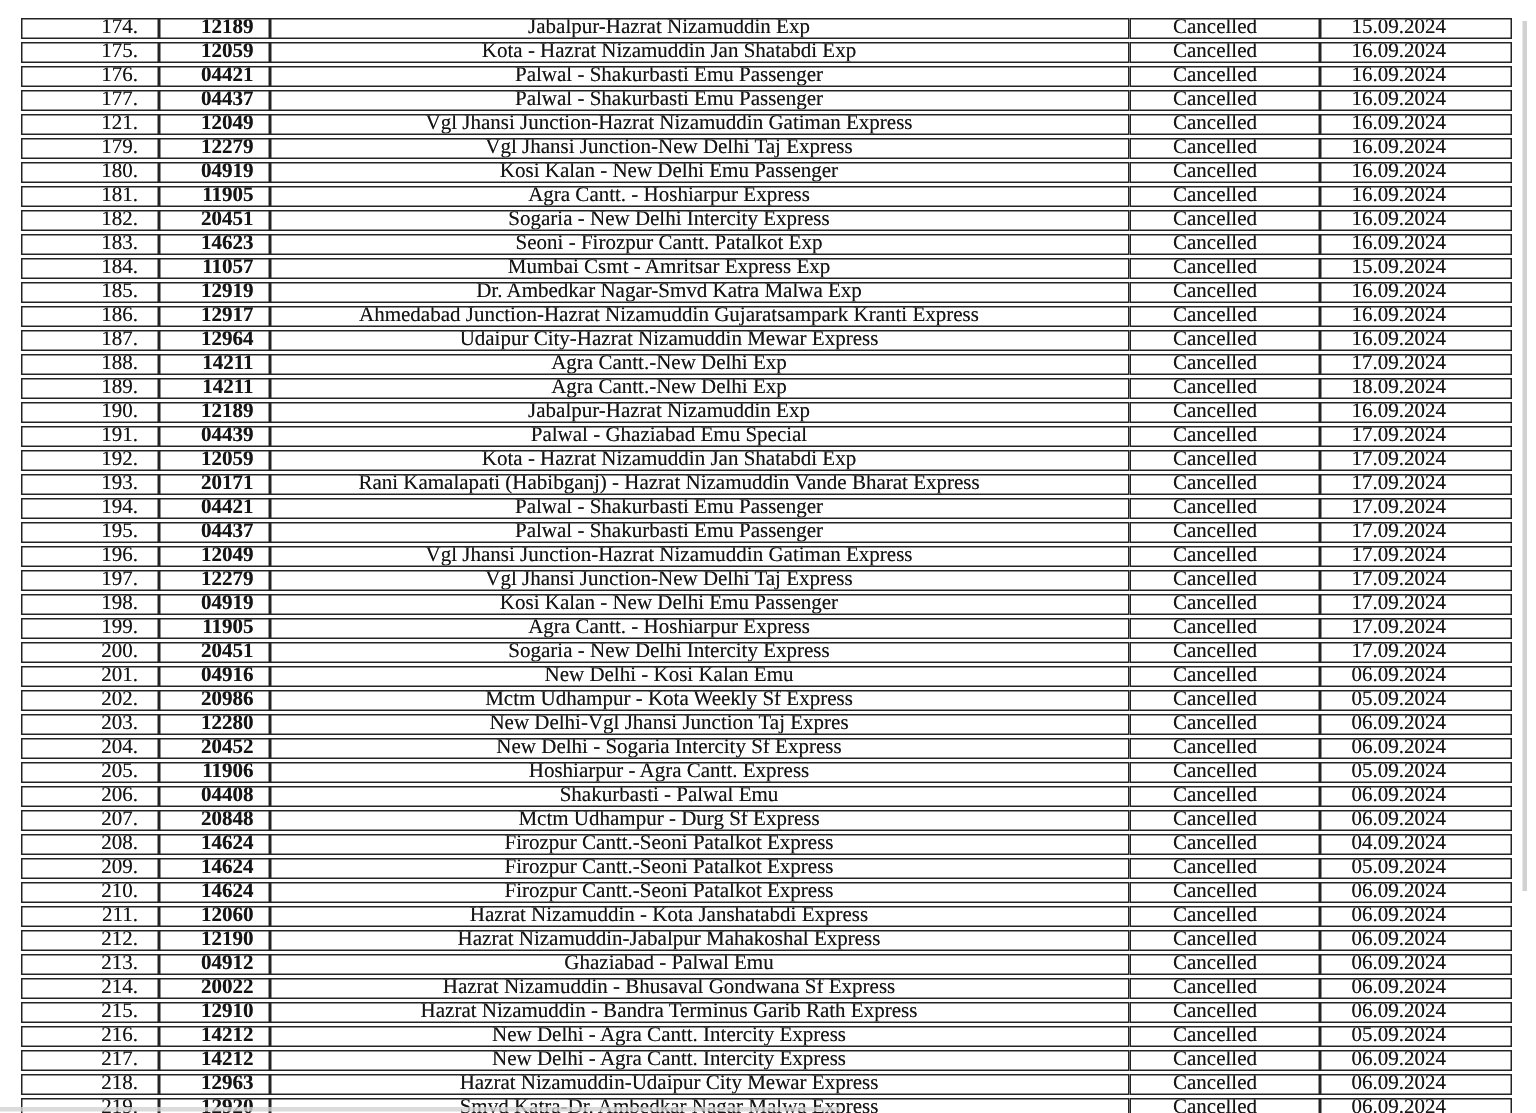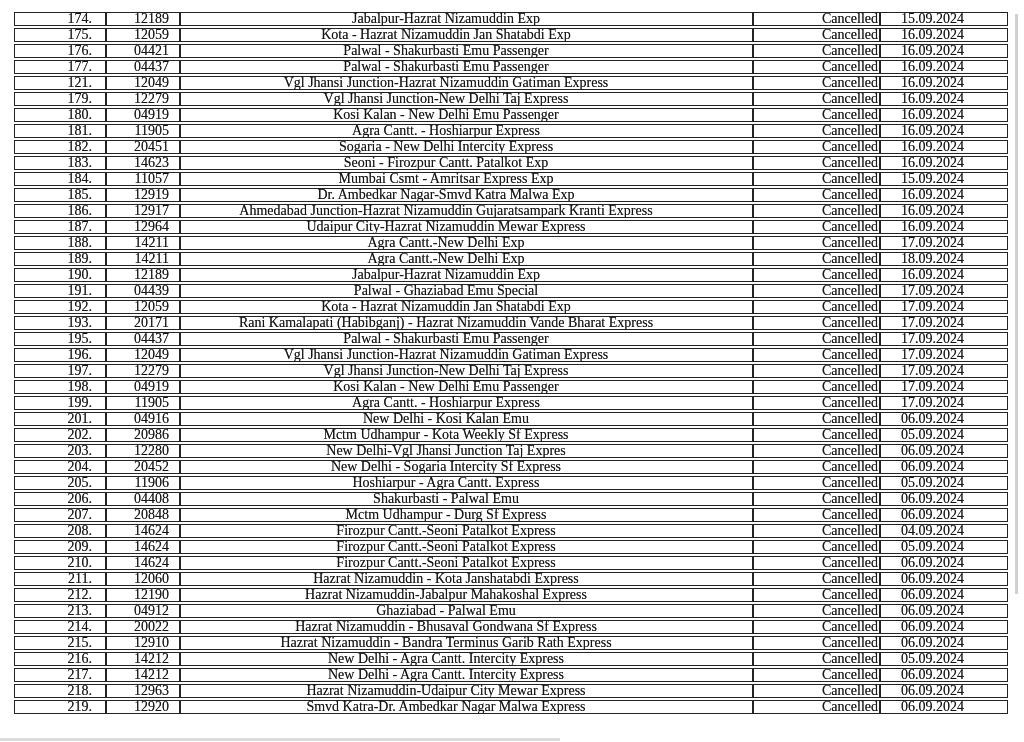--- a/index.html
+++ b/index.html
@@ -36,23 +36,23 @@
     height: 13.2px;
     line-height: 12px;
     padding-top: 0;
     padding-bottom: 0;
     overflow: hidden;
     white-space: nowrap;
     text-shadow: 0 0 0.4px rgba(20,20,20,0.55);
     background: #ffffff;
   }
   td.sn     { text-align: right;  padding-right: 13px; }
-  td.no     { text-align: right;  padding-right: 10px; }
+  td.no     { text-align: right;  padding-right: 10px; font-weight: bold; }
   td.name   { text-align: center; padding-right: 42px; margin-top: 39px; }
-  td.status { text-align: right; padding-left: 28px; }
+  td.status { text-align: left; padding-left: 28px; }
   td.date   { padding-left: 20px; }
 
   
   .scan-line-right {
     position: absolute;
     left: 1015px;
     top: 14px;
     width: 3px;
     height: 580px;
     background: #c6c6c6;
@@ -217,20 +217,27 @@
           <td class="date">17.09.2024</td>
         </tr>
           <tr>
           <td class="sn">193.</td>
           <td class="no">20171</td>
           <td class="name">Rani Kamalapati (Habibganj) - Hazrat Nizamuddin Vande Bharat Express</td>
           <td class="status">Cancelled</td>
           <td class="date">17.09.2024</td>
         </tr>
           <tr>
+          <td class="sn">194.</td>
+          <td class="no">04421</td>
+          <td class="name">Palwal - Shakurbasti Emu Passenger</td>
+          <td class="status">Cancelled</td>
+          <td class="date">17.09.2024</td>
+        </tr>
+          <tr>
           <td class="sn">195.</td>
           <td class="no">04437</td>
           <td class="name">Palwal - Shakurbasti Emu Passenger</td>
           <td class="status">Cancelled</td>
           <td class="date">17.09.2024</td>
         </tr>
           <tr>
           <td class="sn">196.</td>
           <td class="no">12049</td>
           <td class="name">Vgl Jhansi Junction-Hazrat Nizamuddin Gatiman Express</td>
@@ -248,20 +255,27 @@
           <td class="sn">198.</td>
           <td class="no">04919</td>
           <td class="name">Kosi Kalan - New Delhi Emu Passenger</td>
           <td class="status">Cancelled</td>
           <td class="date">17.09.2024</td>
         </tr>
           <tr>
           <td class="sn">199.</td>
           <td class="no">11905</td>
           <td class="name">Agra Cantt. - Hoshiarpur Express</td>
+          <td class="status">Cancelled</td>
+          <td class="date">17.09.2024</td>
+        </tr>
+          <tr>
+          <td class="sn">200.</td>
+          <td class="no">20451</td>
+          <td class="name">Sogaria - New Delhi Intercity Express</td>
           <td class="status">Cancelled</td>
           <td class="date">17.09.2024</td>
         </tr>
           <tr>
           <td class="sn">201.</td>
           <td class="no">04916</td>
           <td class="name">New Delhi - Kosi Kalan Emu</td>
           <td class="status">Cancelled</td>
           <td class="date">06.09.2024</td>
         </tr>

